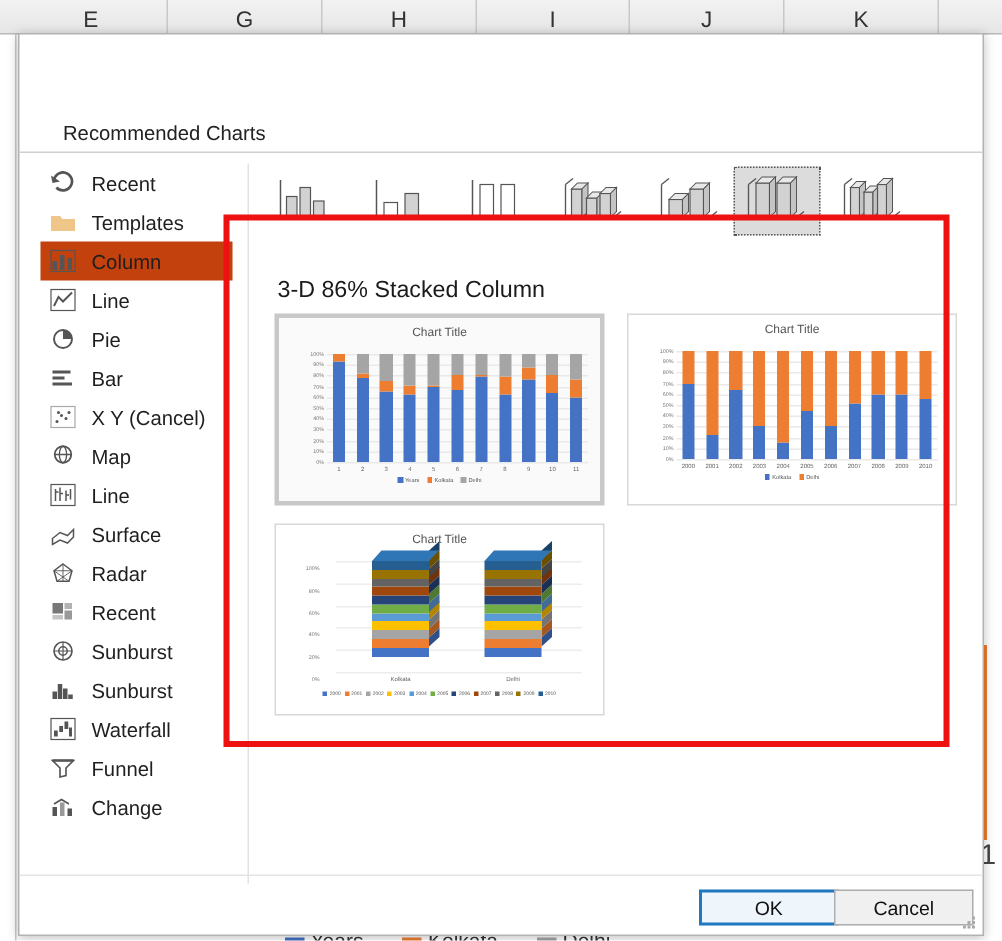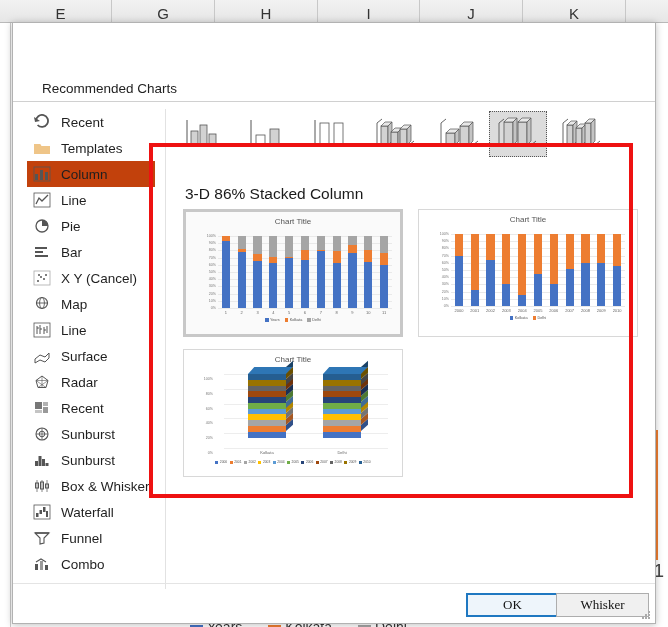--- a/index.html
+++ b/index.html
@@ -131,21 +131,21 @@
     border:4px solid #ee1111;box-sizing:border-box;pointer-events:none;z-index:20;
   }
 
   
   .footer-sep{
     position:absolute;left:0;top:560px;width:642px;height:1px;background:#e4e4e4;
   }
   .btn{
     position:absolute;top:570px;width:93px;height:24px;
     font-size:13px;color:#111;background:#f0f0f0;border:1px solid #adadad;
-    display:flex;align-items:center;justify-content:center;box-sizing:border-box;font-family:Liberation Serif, serif;
+    display:flex;align-items:center;justify-content:center;box-sizing:border-box;
   }
   .btn.ok{left:453px;border:2px solid #1f78c1;background:#eef5fb;}
   .btn.cancel{left:543px;}
   .grip{position:absolute;right:4px;bottom:3px;width:10px;height:10px;}
 
   
   .cw{position:absolute;inset:0;}
   .ctitle{
     position:absolute;left:0;right:0;top:5px;text-align:center;
     font-size:8px;color:#555;
@@ -329,31 +329,20 @@
             <rect x="5.5" y="4" width="3" height="10" fill="#555"></rect>
             <rect x="9" y="7" width="3" height="7" fill="#555"></rect>
             <rect x="12.5" y="11" width="3" height="3" fill="#555"></rect>
           </svg>
         </div>
         <div class="side-label">Sunburst</div>
       </div>
       <div class="side-item">
         <div class="side-ico">
           <svg width="18" height="16" viewBox="0 0 18 16">
-            <path d="M4 2v12M9 2v12M14 2v12" stroke="#555" stroke-width=".7"></path>
-            <rect x="2.5" y="5" width="3" height="5" fill="none" stroke="#555"></rect>
-            <rect x="7.5" y="4" width="3" height="7" fill="none" stroke="#555"></rect>
-            <rect x="12.5" y="6" width="3" height="4" fill="none" stroke="#555"></rect>
-          </svg>
-        </div>
-        <div class="side-label">Box &amp; Whisker</div>
-      </div>
-      <div class="side-item">
-        <div class="side-ico">
-          <svg width="18" height="16" viewBox="0 0 18 16">
             <rect x="1" y="1" width="16" height="14" fill="none" stroke="#555" stroke-width=".8"></rect>
             <rect x="3" y="9" width="2.5" height="4" fill="#555"></rect>
             <rect x="6.5" y="6" width="2.5" height="4" fill="#555"></rect>
             <rect x="10" y="3" width="2.5" height="5" fill="#555"></rect>
             <rect x="13" y="7" width="2" height="6" fill="#555"></rect>
           </svg>
         </div>
         <div class="side-label">Waterfall</div>
       </div>
       <div class="side-item">
@@ -367,21 +356,21 @@
       </div>
       <div class="side-item">
         <div class="side-ico">
           <svg width="18" height="16" viewBox="0 0 18 16">
             <rect x="2" y="8" width="3" height="6" fill="#555"></rect>
             <rect x="7" y="5" width="3" height="9" fill="#555" opacity=".6"></rect>
             <rect x="12" y="9" width="3" height="5" fill="#555"></rect>
             <polyline points="3,6 8,3 13,6" fill="none" stroke="#555" stroke-width="1.1"></polyline>
           </svg>
         </div>
-        <div class="side-label">Combo</div>
+        <div class="side-label">Change</div>
       </div>
     </div>
   <div class="vsep"></div>
 
   <div class="right">
     <div class="type-strip" id="typestrip">
         <div class="type-btn" style="left: 2px;">
           <svg width="44" height="34" viewBox="0 0 44 34">
             <path d="M5 3v25h34" stroke="#555" stroke-width="1" fill="none"></path>
             <rect x="9" y="14" width="7" height="14" fill="#d2d2d2" stroke="#555" stroke-width=".8"></rect>
@@ -679,21 +668,21 @@
             <span><i style="background:#255e91;width:3px;height:3px;"></i>2010</span>
           </div>
         </div>
       </div>
   </div>
 
   <div class="redbox"></div>
 
   <div class="footer-sep"></div>
   <div class="btn ok">OK</div>
-  <div class="btn cancel">Whisker</div>
+  <div class="btn cancel">Cancel</div>
   <svg class="grip" viewBox="0 0 10 10">
     <g fill="#aaa">
         <rect x="7" y="7" width="2" height="2"></rect>
         <rect x="4" y="7" width="2" height="2"></rect>
     <rect x="7" y="4" width="2" height="2"></rect>
         <rect x="1" y="7" width="2" height="2"></rect>
     <rect x="4" y="4" width="2" height="2"></rect>
         <rect x="7" y="1" width="2" height="2"></rect>
       </g>
   </svg>

